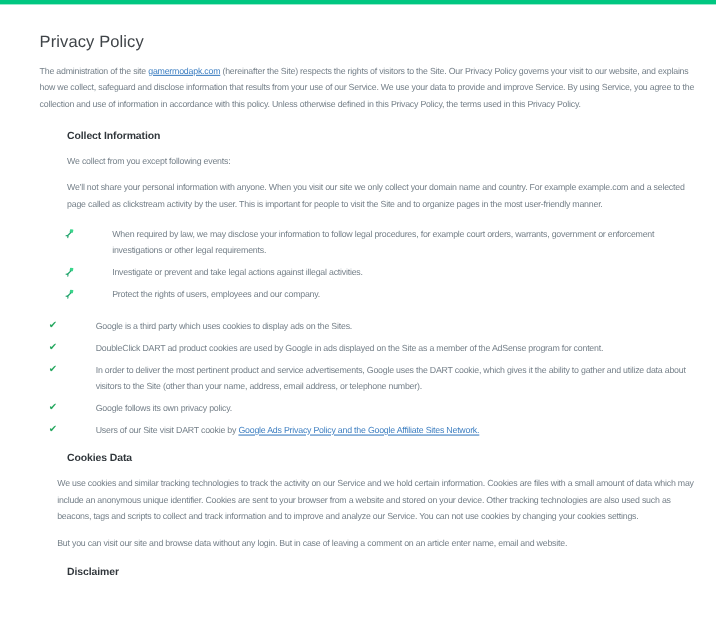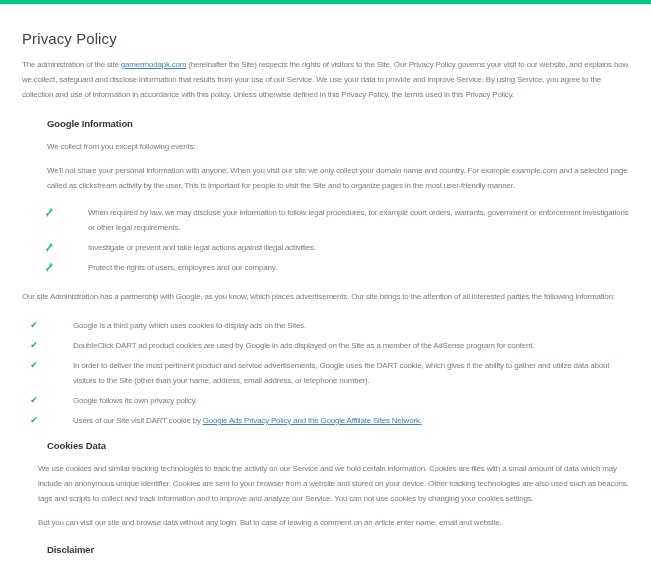--- a/index.html
+++ b/index.html
@@ -3,21 +3,21 @@
 <meta charset="utf-8">
 <style>
   * { box-sizing: border-box; margin: 0; padding: 0; }
   html, body { background: #ffffff; }
   body {
     width: 651px; height: 577px; overflow: hidden;
     font-family: "Liberation Sans", "DejaVu Sans", sans-serif;
     color: #76818a;
   }
   .accent-bar { height: 4px; width: 100%; background: #00c781; }
-  .content { padding: 26px 20px 0 22px; }
+  .content { padding: 26px 20px 0 36px; }
 
   .page-title {
     font-size: 15px; font-weight: 400; color: #3f4448;
     letter-spacing: 0.1px; margin: 0 0 10px 0;
   }
 
   p, li { font-size: 8px; letter-spacing: -0.2px; line-height: 15px; color: #76818a; }
   p { margin: 9px 0; }
 
   h2 {
@@ -51,21 +51,21 @@
 
 <div class="accent-bar"></div>
 
 <div class="content">
 
   <h1 class="page-title">Privacy Policy</h1>
 
   <p class="intro"><span>The administration of the site </span><a>gamermodapk.com</a><span> (hereinafter the Site) respects the rights of visitors to the Site. Our Privacy Policy governs your visit to our website, and explains how we collect, safeguard and disclose information that results from your use of our Service. We use your data to provide and improve Service. By using Service, you agree to the collection and use of information in accordance with this policy. Unless otherwise defined in this Privacy Policy, the terms used in this Privacy Policy.</span></p>
 
   <div class="section-collect">
-    <h2>Google Information</h2>
+    <h2>Collect Information</h2>
     <p>We collect from you except following events:</p>
     <p>We'll not share your personal information with anyone. When you visit our site we only collect your domain name and country. For example example.com and a selected page called as clickstream activity by the user. This is important for people to visit the Site and to organize pages in the most user-friendly manner.</p>
 
     <ul class="rocket-list">
       <li>
         <span class="bullet-icon">
           <svg width="10" height="10" viewBox="0 0 12 12">
               <rect x="6.6" y="0.6" width="3.6" height="3.6" rx="0.6" fill="#3bd68c" transform="rotate(12 8.4 2.4)"></rect>
               <path d="M8 3.6 L3.6 8.2" stroke="#1fa36b" stroke-width="1.4" fill="none"></path>
               <path d="M4.4 7.4 L2 7.6 M4.8 7.8 L4.2 10.2" stroke="#1fa36b" stroke-width="1.1" fill="none"></path>
@@ -89,21 +89,20 @@
               <rect x="6.6" y="0.6" width="3.6" height="3.6" rx="0.6" fill="#3bd68c" transform="rotate(12 8.4 2.4)"></rect>
               <path d="M8 3.6 L3.6 8.2" stroke="#1fa36b" stroke-width="1.4" fill="none"></path>
               <path d="M4.4 7.4 L2 7.6 M4.8 7.8 L4.2 10.2" stroke="#1fa36b" stroke-width="1.1" fill="none"></path>
             </svg>
         </span>
         <span>Protect the rights of users, employees and our company.</span>
       </li>
     </ul>
   </div>
 
-  <p class="para-google">Our site Administration has a partnership with Google, as you know, which places advertisements. Our site brings to the attention of all interested parties the following information:</p>
 
   <ul class="check-list">
     <li>
       <span class="bullet-icon">
           <span class="check-glyph">✔</span>
         </span>
       <span>Google is a third party which uses cookies to display ads on the Sites.</span>
     </li>
     <li>
       <span class="bullet-icon">

